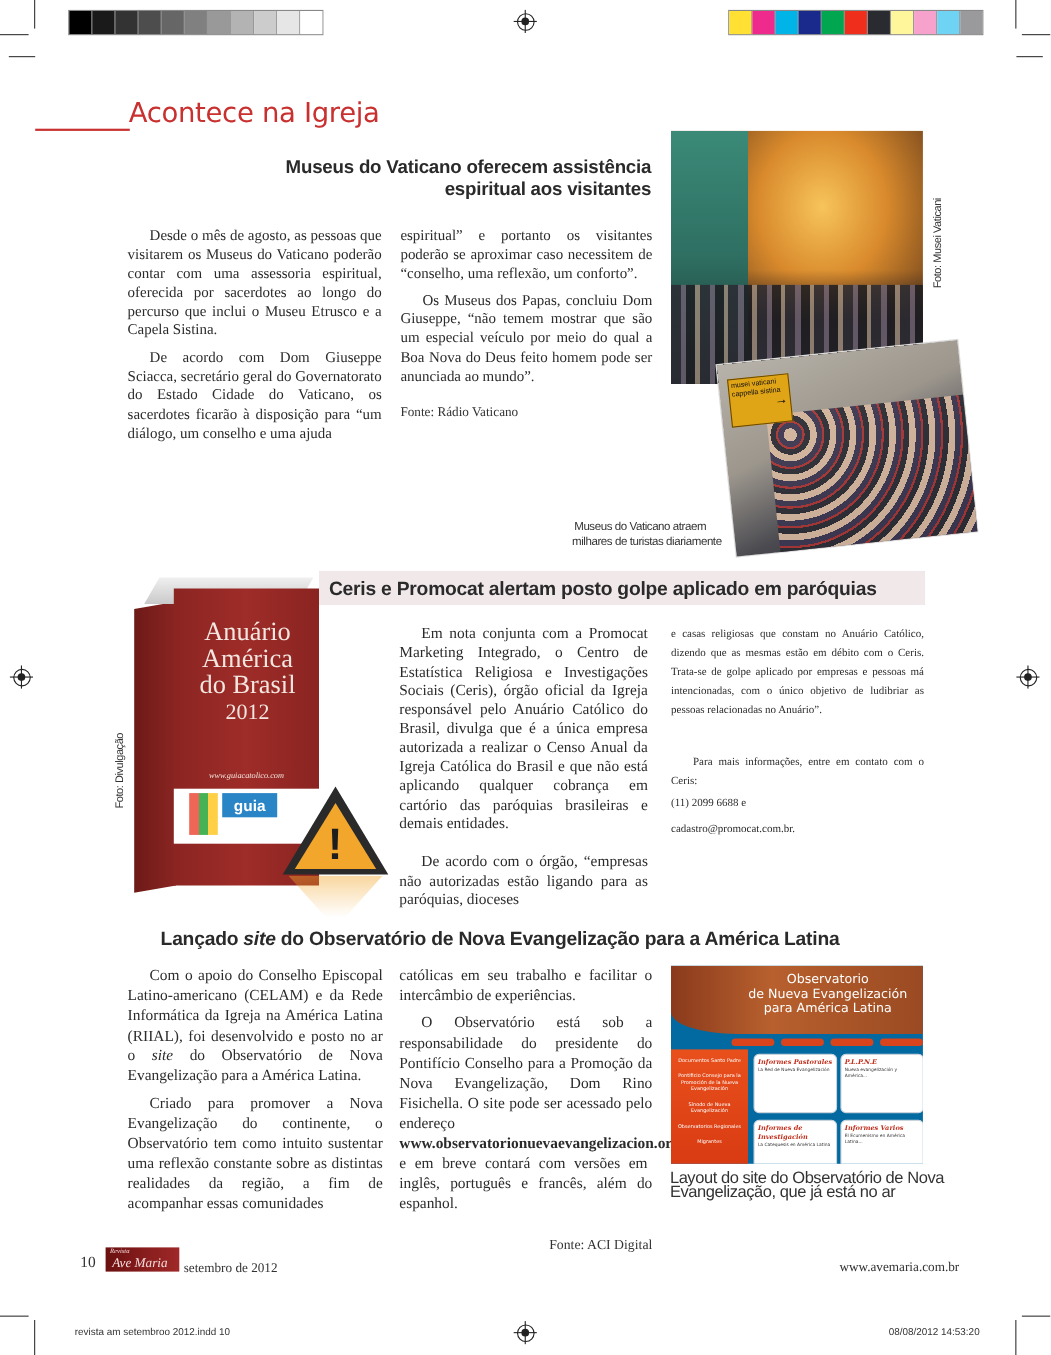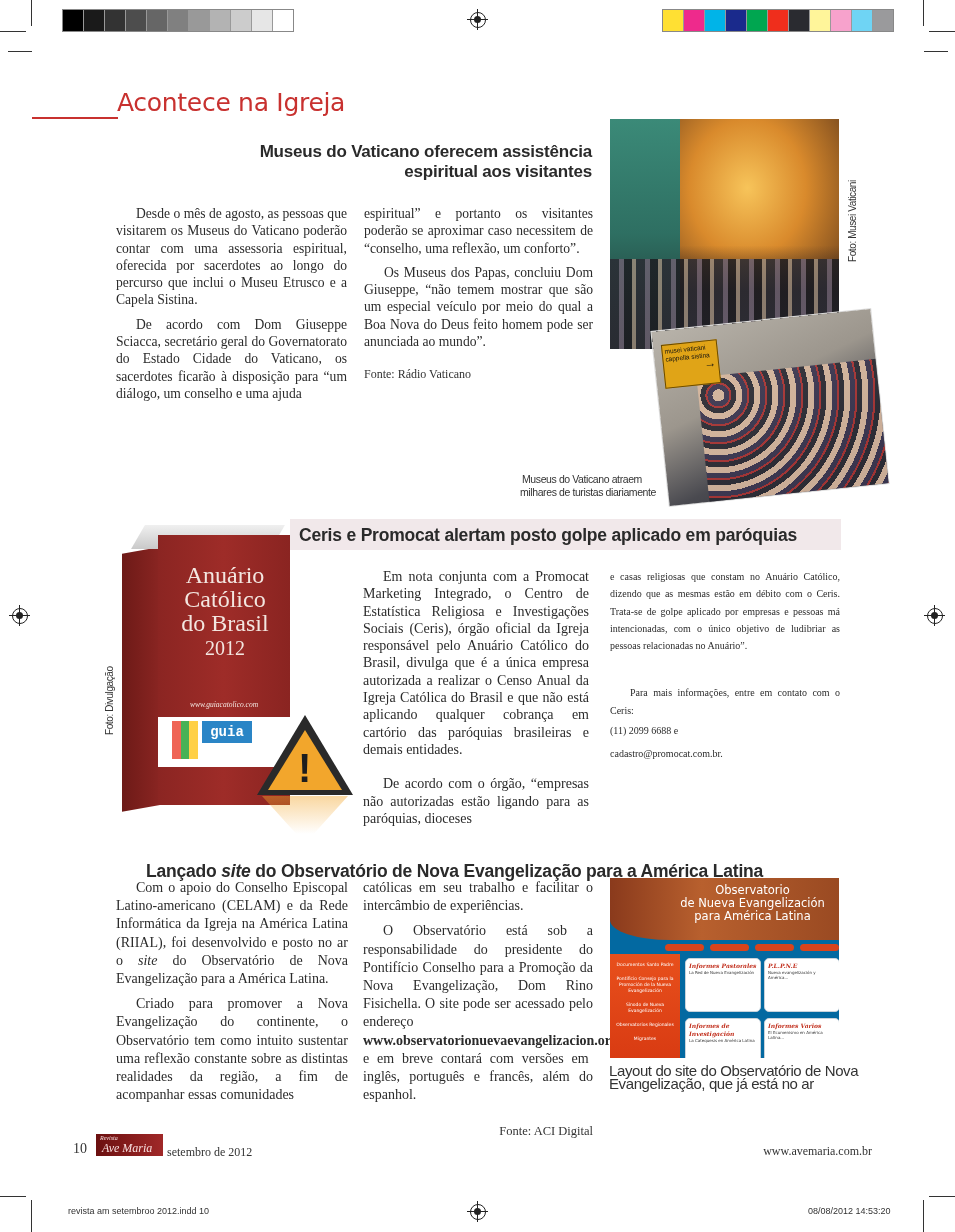--- a/index.html
+++ b/index.html
@@ -44,21 +44,21 @@
 
   
   .book { position:absolute; left:122px; top:525px; width:168px; height:282px; }
   .book .spine { position:absolute; left:0; top:22px; width:38px; height:258px; background:linear-gradient(90deg,#6d1a17,#8a2522); transform:skewY(-10deg); transform-origin:right top; }
   .book .top { position:absolute; left:16px; top:0; width:140px; height:24px; background:linear-gradient(180deg,#f0f0f0,#c9c9c9); transform:skewX(-30deg); }
   .book .front { position:absolute; left:36px; top:10px; width:132px; height:270px; background:linear-gradient(90deg,#8b2522,#9e2c28 50%,#8a2421); }
   .book .title { position:absolute; left:8px; top:28px; width:118px; color:#f3e6e0; font-size:24px; line-height:24px; text-align:center; }
   .book .year { font-size:20px; }
   .book .url { position:absolute; left:0; top:165px; width:132px; text-align:center; color:#f3e6e0; font-size:7.5px; font-style:italic; }
   .book .band { position:absolute; left:0; top:182px; width:132px; height:50px; background:#fff; }
-  .book .guia { position:absolute; left:44px; top:186px; width:50px; height:22px; background:#2a85c6; color:#fff; font-family:Liberation Mono, monospace; font-weight:bold; font-size:14px; text-align:center; line-height:22px; }
+  .book .guia { position:absolute; left:44px; top:186px; width:50px; height:22px; background:#2a85c6; color:#fff; font-family:Liberation Sans, sans-serif; font-weight:bold; font-size:14px; text-align:center; line-height:22px; }
   .book .mosaic { position:absolute; left:14px; top:186px; width:26px; height:38px; background:
       linear-gradient(90deg,#e54 0 33%,#3a4 33% 66%,#fc3 66%),
       #eee; opacity:.9; }
   .warn { position:absolute; left:257px; top:715px; width:0; height:0; border-left:48px solid transparent; border-right:48px solid transparent; border-bottom:80px solid #2a2a2a; }
   .warn-inner { position:absolute; left:268px; top:730px; width:0; height:0; border-left:37px solid transparent; border-right:37px solid transparent; border-bottom:60px solid #f2a62c; }
   .warn-mark { position:absolute; left:298px; top:748px; font-family:"Liberation Sans",sans-serif; font-weight:bold; font-size:40px; color:#1e1e1e; line-height:40px; }
   .warn-reflect { position:absolute; left:262px; top:796px; width:86px; height:38px; background:linear-gradient(180deg,rgba(242,166,44,.45),rgba(255,255,255,0)); clip-path:polygon(0 0,100% 0,60% 100%,40% 100%); }
 
   
   .site { position:absolute; left:610px; top:878px; width:229px; height:180px; overflow:hidden; background:#0369a1; font-family:"DejaVu Sans","Liberation Sans",sans-serif; }
@@ -168,21 +168,21 @@
 
 <div class="banner"></div>
 <h2 class="head" style="left:299px;top:525px;width:540px;font-size:17.5px;">Ceris e Promocat alertam posto golpe aplicado em paróquias</h2>
 
 <div class="book">
   <div class="spine"></div>
   <div class="top"></div>
   <div class="front">
     <div class="title">
       <span>Anuário</span><br>
-      <span>Católico</span><br>
+      <span>América</span><br>
       <span>do Brasil</span><br>
       <span class="year">2012</span>
     </div>
     <div class="url">www.guiacatolico.com</div>
     <div class="band"></div>
     <div class="mosaic"></div>
     <div class="guia">guia</div>
   </div>
 </div>
 <div class="warn"></div>
@@ -195,21 +195,21 @@
   <p style="margin-bottom:17px;">Em nota conjunta com a Promocat Marketing Integrado, o Centro de Estatística Religiosa e Investigações Sociais (Ceris), órgão oficial da Igreja responsável pelo Anuário Católico do Brasil, divulga que é a única empresa autorizada a realizar o Censo Anual da Igreja Católica do Brasil e que não está aplicando qualquer cobrança em cartório das paróquias brasileiras e demais entidades.</p>
   <p>De acordo com o órgão, “empresas não autorizadas estão ligando para as paróquias, dioceses</p>
 </div>
 <div class="col" style="left:610px;top:568px;width:230px;font-size:10px;">
   <p class="noindent" style="margin-bottom:30px;">e casas religiosas que constam no Anuário Católico, dizendo que as mesmas estão em débito com o Ceris. Trata-se de golpe aplicado por empresas e pessoas má intencionadas, com o único objetivo de ludibriar as pessoas relacionadas no Anuário”.</p>
   <p style="margin-bottom:3px;">Para mais informações, entre em contato com o Ceris:</p>
   <p class="noindent" style="margin-bottom:6px;">(11) 2099 6688 e</p>
   <p class="noindent">cadastro@promocat.com.br.</p>
 </div>
 
-<h2 class="head" style="left:146px;top:843px;width:700px;font-size:17.5px;margin-top:18px;">
+<h2 class="head" style="left:146px;top:843px;width:700px;font-size:17.5px;">
   <span>Lançado </span><i>site</i><span> do Observatório de Nova Evangelização para a América Latina</span>
 </h2>
 <div class="col" style="left:116px;top:879px;width:232px;font-size:14px;line-height:18.2px;">
   <p><span>Com o apoio do Conselho Episcopal Latino-americano (CELAM) e da Rede Informática da Igreja na América Latina (RIIAL), foi desenvolvido e posto no ar o </span><i>site</i><span> do Observatório de Nova Evangelização para a América Latina.</span></p>
   <p>Criado para promover a Nova Evangelização do continente, o Observatório tem como intuito sustentar uma reflexão constante sobre as distintas realidades da região, a fim de acompanhar essas comunidades</p>
 </div>
 <div class="col" style="left:363px;top:879px;width:230px;font-size:14px;line-height:18.2px;">
   <p class="noindent">católicas em seu trabalho e facilitar o intercâmbio de experiências.</p>
   <p><span>O Observatório está sob a responsabilidade do presidente do Pontifício Conselho para a Promoção da Nova Evangelização, Dom Rino Fisichella. O site pode ser acessado pelo endereço </span><b>www.observatorionuevaevangelizacion.org</b><span> e em breve contará com versões em inglês, português e francês, além do espanhol.</span></p>
   <p class="source" style="text-align:right;margin-top:18px;font-size:12.5px;">Fonte: ACI Digital</p>

